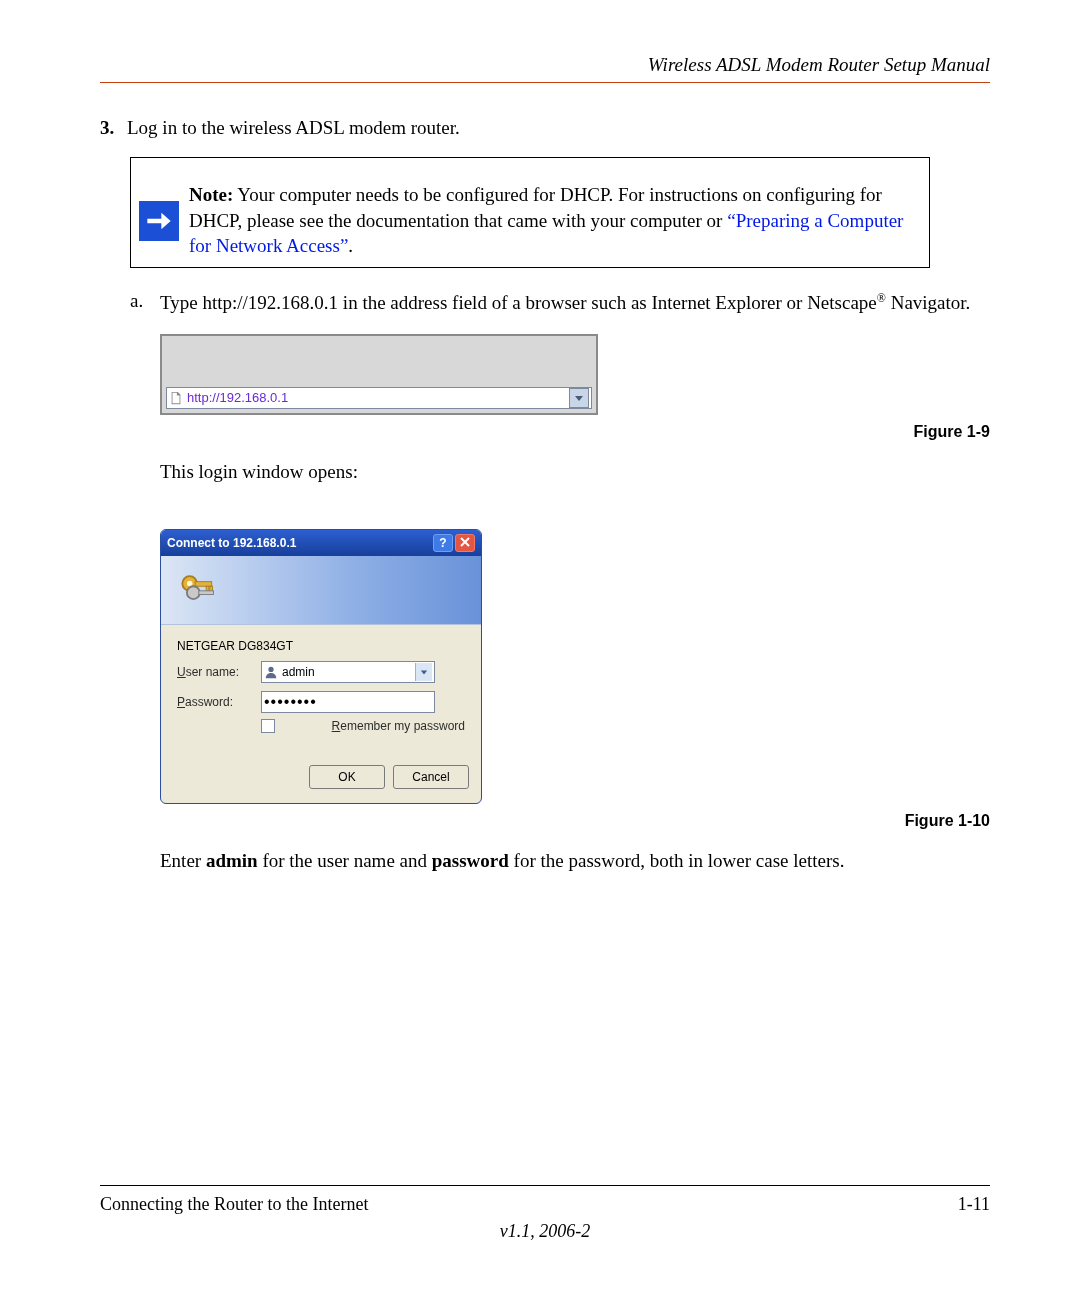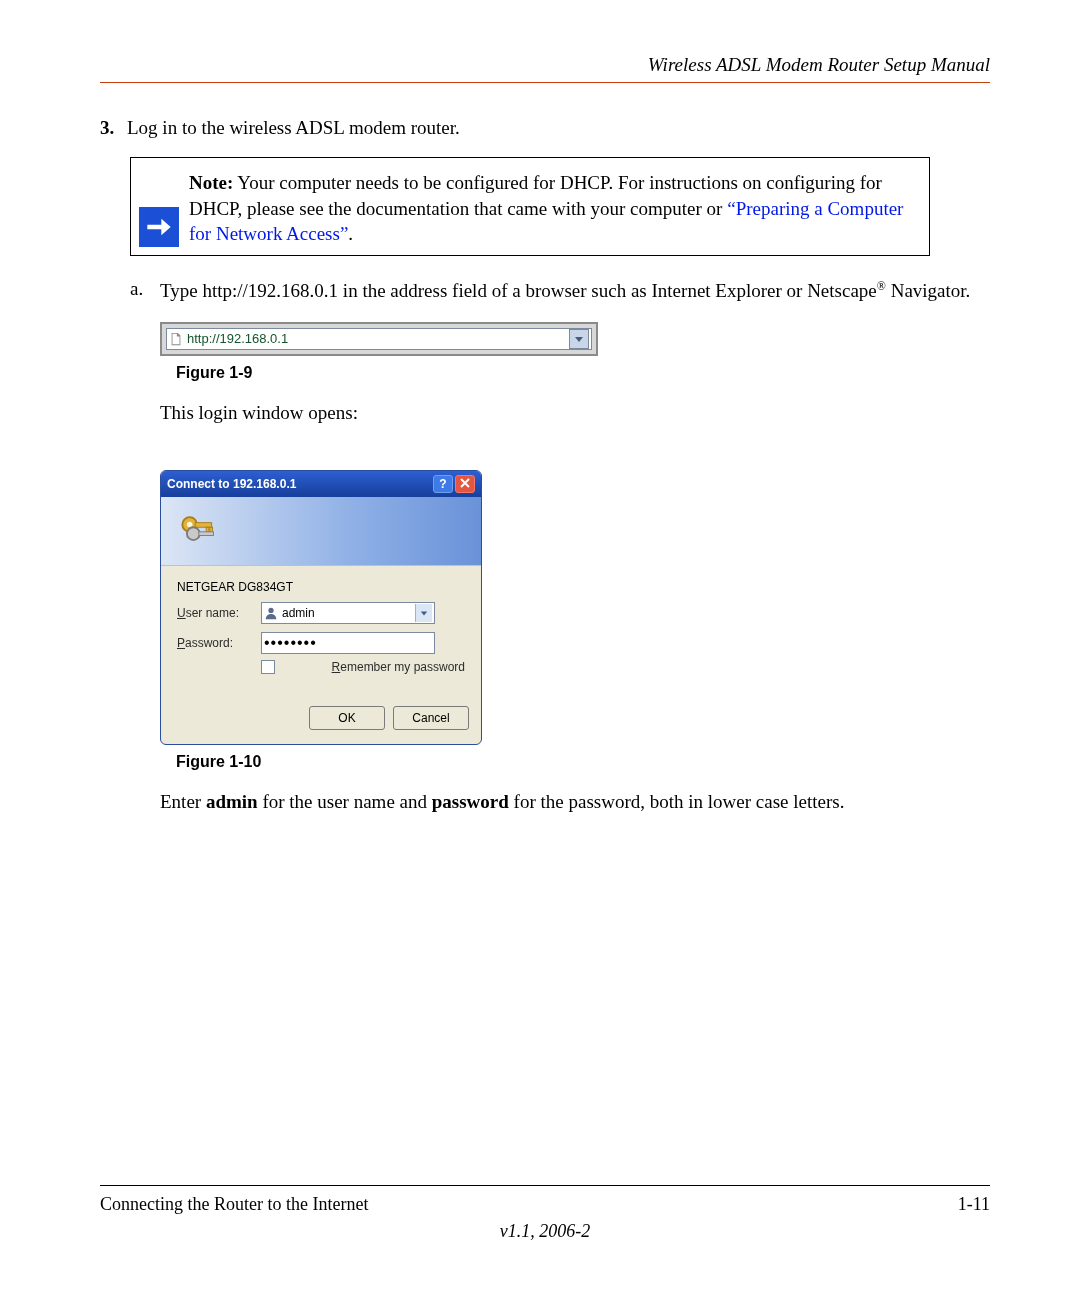--- a/index.html
+++ b/index.html
@@ -25,22 +25,22 @@
     margin-bottom: 34px;
   }
   .step-line {
     margin-bottom: 18px;
   }
   .step-number { font-weight: bold; }
   .note-box {
     border: 1px solid #000;
     margin: 0 60px 22px 30px;
     display: flex;
-    align-items: flex-end;
-    padding: 12px 12px 8px 8px;
+    align-items: center;
+    padding: 24px 12px 8px 8px;
   }
   .note-icon {
     width: 40px;
     height: 40px;
     background: #1a4fd6;
     display: flex;
     align-items: center;
     justify-content: center;
     margin-right: 10px;
     margin-top: 2px;
@@ -70,22 +70,23 @@
   .reg { font-size: 12px; vertical-align: super; }
   .figure-wrap {
     margin-left: 60px;
     margin-top: 18px;
     margin-bottom: 8px;
   }
   .figure-caption {
     font-family: Arial, Helvetica, sans-serif;
     font-weight: bold;
     font-size: 16px;
-    margin-left: 76px;
+    margin-left: 40px;
     margin-bottom: 18px;
+    text-align: right;
   }
   .plain-para {
     margin-left: 60px;
     margin-bottom: 10px;
     line-height: 1.4;
   }
   
   .addr-bar {
     display: inline-block;
     border: 2px solid #8a8a8a;
@@ -95,21 +96,22 @@
   }
   .addr-field {
     background: #fff;
     border: 1px solid #7b8aa0;
     height: 20px;
     display: flex;
     align-items: center;
     padding: 0 2px;
     font-family: Tahoma, Arial, sans-serif;
     font-size: 13px;
-    color: #14532d;
+    color: #6d28d9;
+    margin-top: 47px;
   }
   .addr-field .page-ico {
     width: 14px; height: 14px;
     margin-right: 4px;
     color: #6a6a6a;
   }
   .addr-field .drop {
     margin-left: auto;
     width: 18px; height: 18px;
     background: #c9d6e8;

